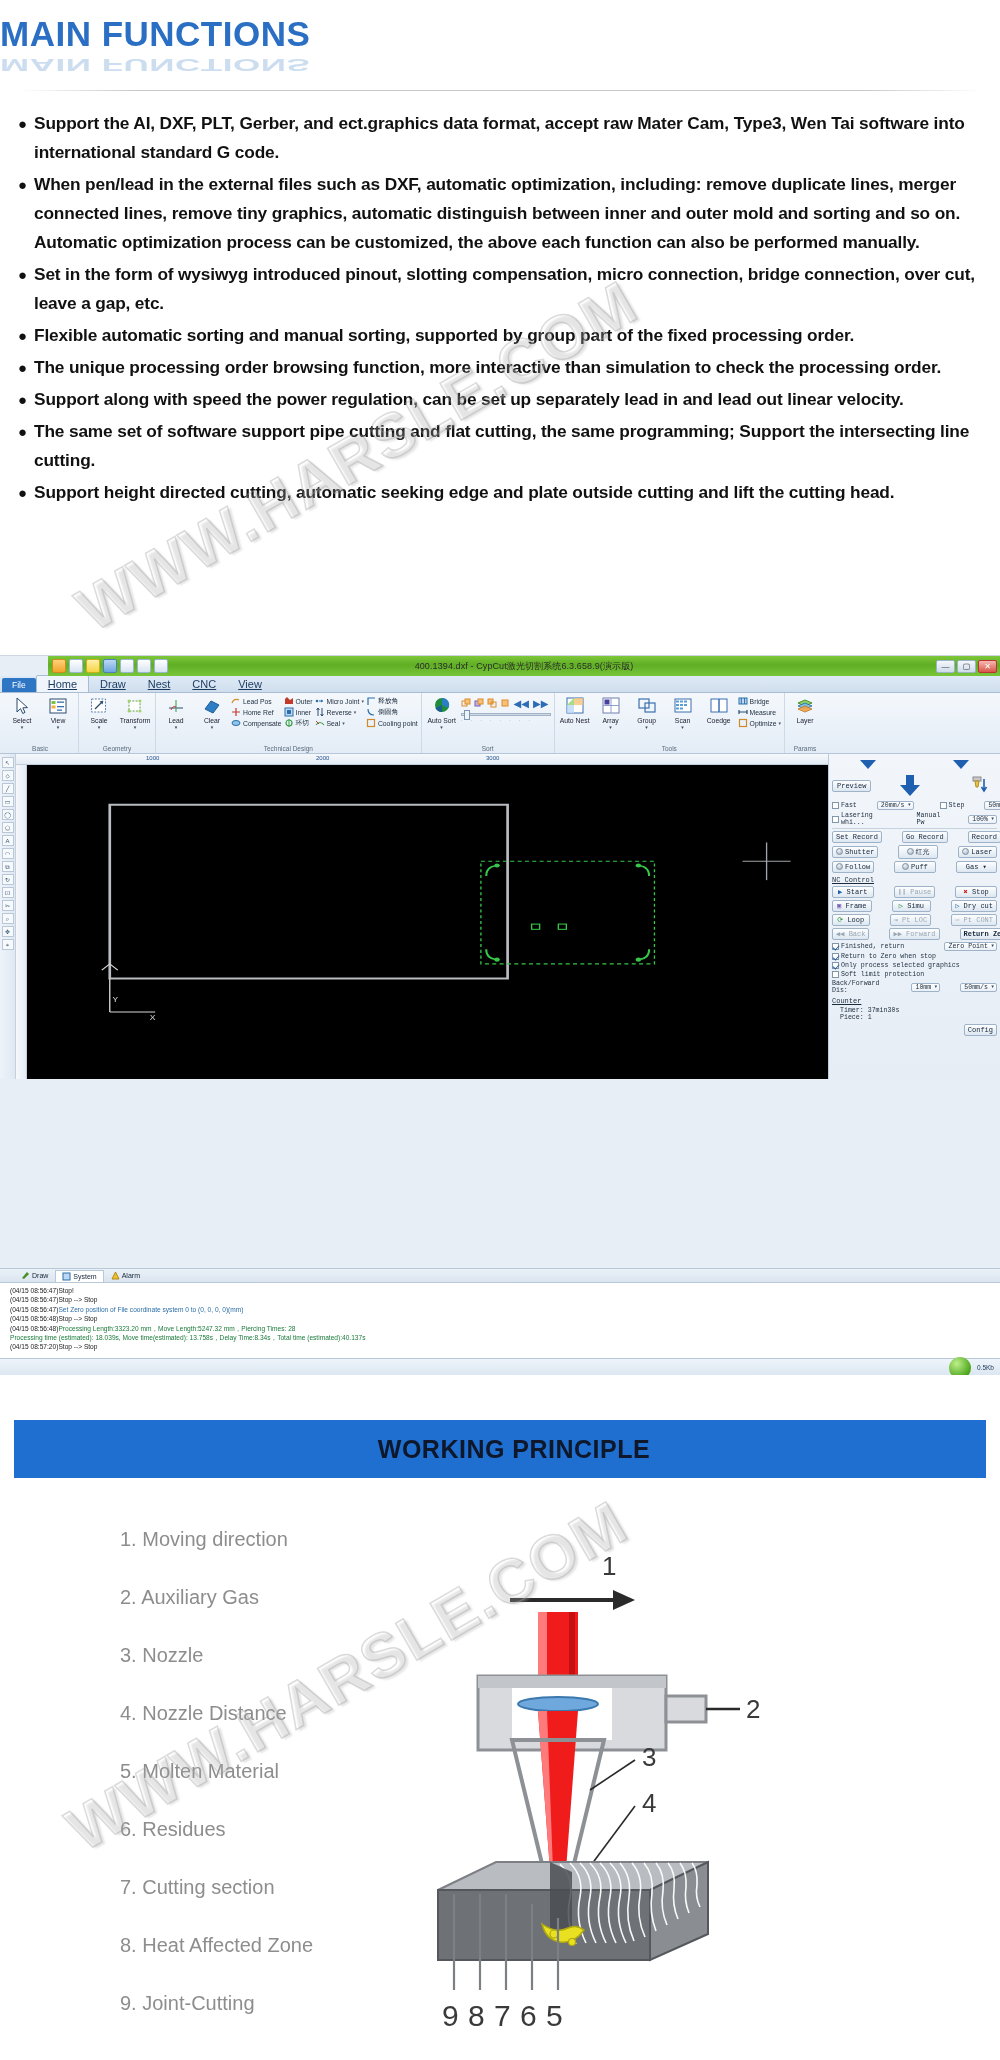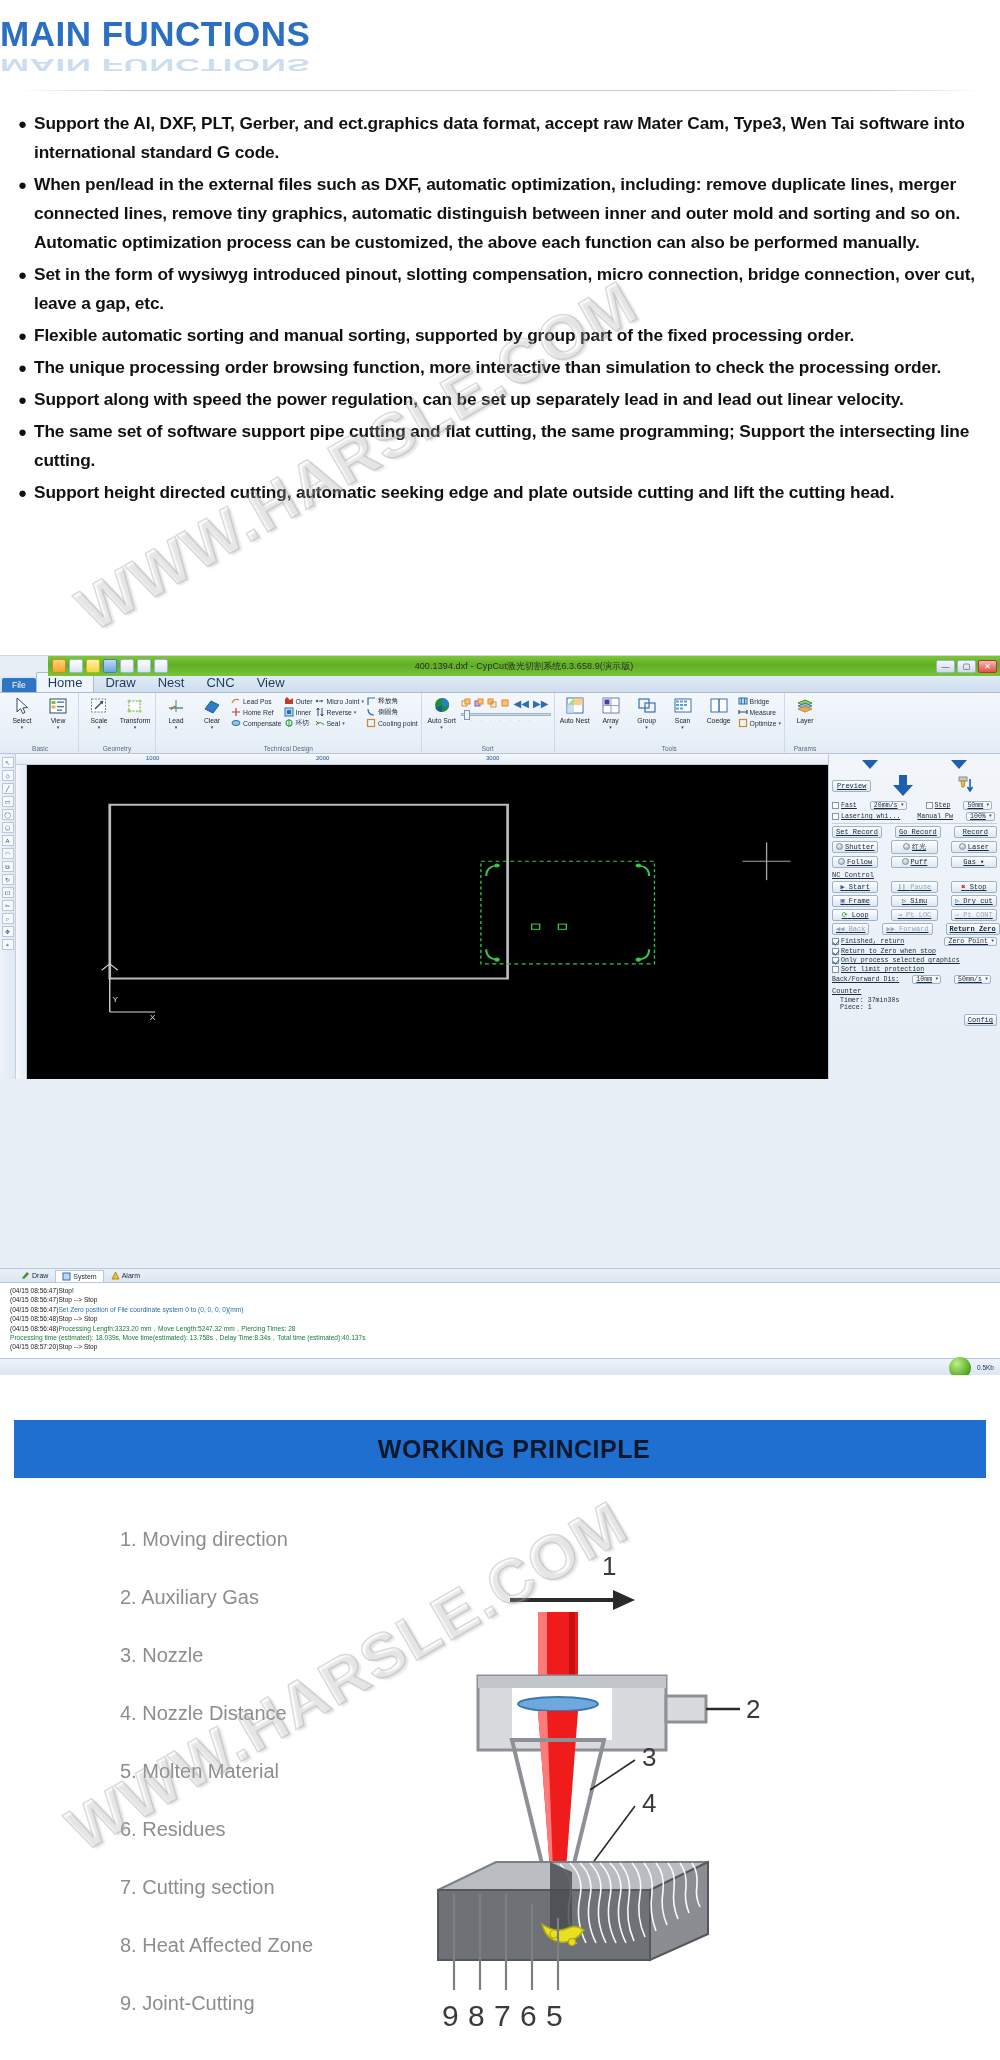--- a/index.html
+++ b/index.html
@@ -123,23 +123,24 @@
     display: flex; align-items: flex-end;
     border-bottom: 1px solid #a8bdd4;
     padding-left: 2px;
   }
   .tab-file {
     background: #2e75c4; color: #fff;
     font-size: 8.5px; padding: 2px 10px 2px 10px;
     border-radius: 2px 2px 0 0;
   }
   .tab {
-    font-size: 13px; color: #1b3a5e;
+    font-size: 11px; color: #1b3a5e;
     padding: 2px 11px 2px 11px;
     border-radius: 2px 2px 0 0;
+    text-decoration: underline;
   }
   .tab.active { background: #f0f5fb; border: 1px solid #a8bdd4; border-bottom: none; }
 
   .ribbon {
     height: 61px;
     background: linear-gradient(to bottom,#f4f8fc,#e3ecf6);
     border-bottom: 1px solid #b5c6da;
     display: flex;
     align-items: stretch;
     padding-left: 2px;
@@ -209,21 +210,21 @@
 
   .rpanel {
     width: 172px;
     background: linear-gradient(to bottom,#f2f6fb,#e6edf5);
     border-left: 1px solid #bccbdb;
     padding: 2px 3px 0 3px;
     font-size: 7px; color: #1b2b3b;
     overflow: hidden;
     position: relative;
   }
-  .rp-row { display: flex; align-items: center; gap: 13px; margin-bottom: 2px; text-decoration: underline; }
+  .rp-row { display: flex; align-items: center; gap: 20px; margin-bottom: 2px; }
   .rp-btn {
     border: 1px solid #9eb3c8; background: linear-gradient(to bottom,#fdfefe,#dde7f1);
     border-radius: 2px; font-size: 7px; padding: 1px 3px; text-align: center;
     color: #15253a; white-space: nowrap; flex: 1;
     font-family: "Liberation Mono", monospace;
   }
   .rp-btn.disabled { color: #9aa7b4; }
   .rp-btn.strong { font-weight: bold; }
   .rp-chk { display:flex; align-items:center; gap:2px; font-size:6.6px; font-family:"Liberation Mono", monospace;}
   .rp-box { width:7px;height:7px;border:1px solid #8296aa;background:#fff; flex:0 0 auto;}

